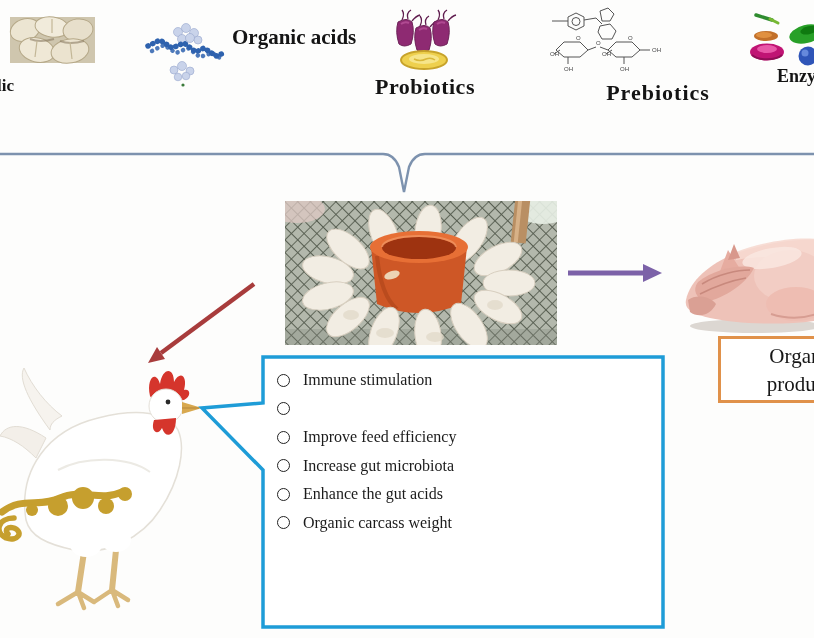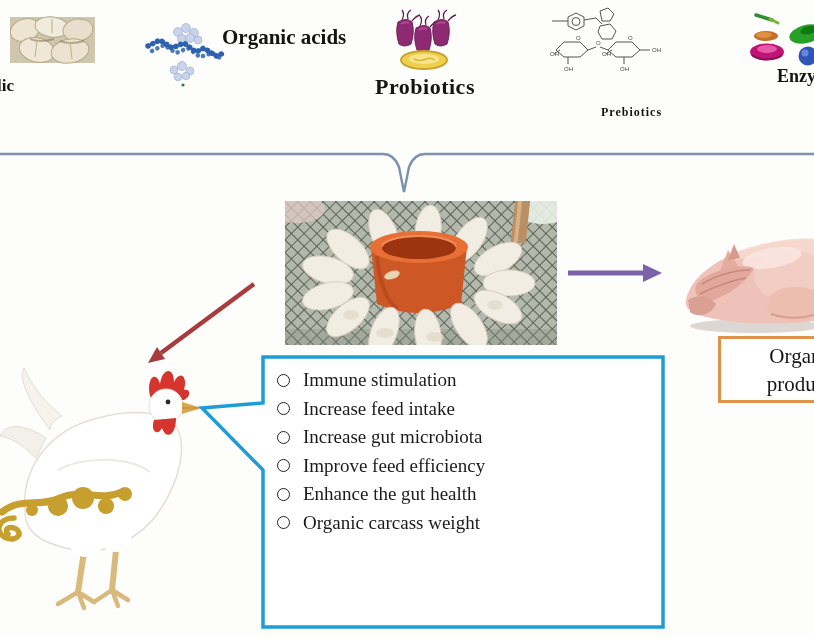--- a/index.html
+++ b/index.html
@@ -1,28 +1,28 @@
 <!DOCTYPE html>
 <html><head>
 <meta charset="utf-8">
 <style>
   html,body{margin:0;padding:0;background:#fff;}
   .canvas{position:relative;width:814px;height:638px;background:#fdfdfc;overflow:hidden;
           font-family:"Liberation Serif",serif;color:#161616;}
   .abs{position:absolute;}
   .addlabel{font-weight:bold;color:#141414;white-space:nowrap;}
   .garlic-label{left:-58px;top:76px;width:72px;text-align:right;font-size:17px;}
-  .oa-label{left:222px;top:25px;font-size:21px;}
+  .oa-label{left:232px;top:25px;font-size:21px;}
   .pro-label{left:370px;top:74px;width:110px;text-align:center;font-size:22px;letter-spacing:.5px;}
-  .pre-label{left:601px;top:80px;width:114px;font-size:12px;letter-spacing:1px;margin-top:25px;}
+  .pre-label{left:601px;top:80px;width:114px;text-align:center;font-size:22px;letter-spacing:1px;}
   .enz-label{left:777px;top:66px;font-size:18px;}
   .organic-box{left:718px;top:336px;width:164px;height:58px;border:3px solid #e0914a;background:#fff;
                text-align:center;font-size:21px;line-height:28px;padding-top:3px;}
   .benefits{left:277px;top:366px;width:370px;}
-  .benefit-row{display:flex;align-items:center;height:28.5px;font-size:19px;color:#1b1b1b;}
+  .benefit-row{display:flex;align-items:center;height:28.5px;font-size:16px;color:#1b1b1b;}
   .bullet{flex:0 0 auto;width:11px;height:11px;border:1.7px solid #222;border-radius:50%;
           margin-right:13px;background:#fff;}
   svg{display:block;overflow:visible;}
 </style>
 </head>
 <body>
 
 <div class="canvas">
 
   <svg class="abs" style="left:10px;top:17px" width="85" height="46">
@@ -230,37 +230,36 @@
 
   <div class="abs benefits">
 
       <div class="benefit-row">
         <span class="bullet"></span>
         <span class="benefit-text">Immune stimulation</span>
       </div>
 
       <div class="benefit-row">
         <span class="bullet"></span>
-        <span class="benefit-text">Increase feed intake</span>
-      </div>
-
+      </div>
+
+
+      <div class="benefit-row">
+        <span class="bullet"></span>
+        <span class="benefit-text">Improve feed efficiency</span>
+      </div>
 
       <div class="benefit-row">
         <span class="bullet"></span>
         <span class="benefit-text">Increase gut microbiota</span>
       </div>
 
       <div class="benefit-row">
         <span class="bullet"></span>
-        <span class="benefit-text">Improve feed efficiency</span>
-      </div>
-
-      <div class="benefit-row">
-        <span class="bullet"></span>
-        <span class="benefit-text">Enhance the gut health</span>
+        <span class="benefit-text">Enhance the gut acids</span>
       </div>
 
       <div class="benefit-row">
         <span class="bullet"></span>
         <span class="benefit-text">Organic carcass weight</span>
       </div>
     </div>
 
 </div>
 

